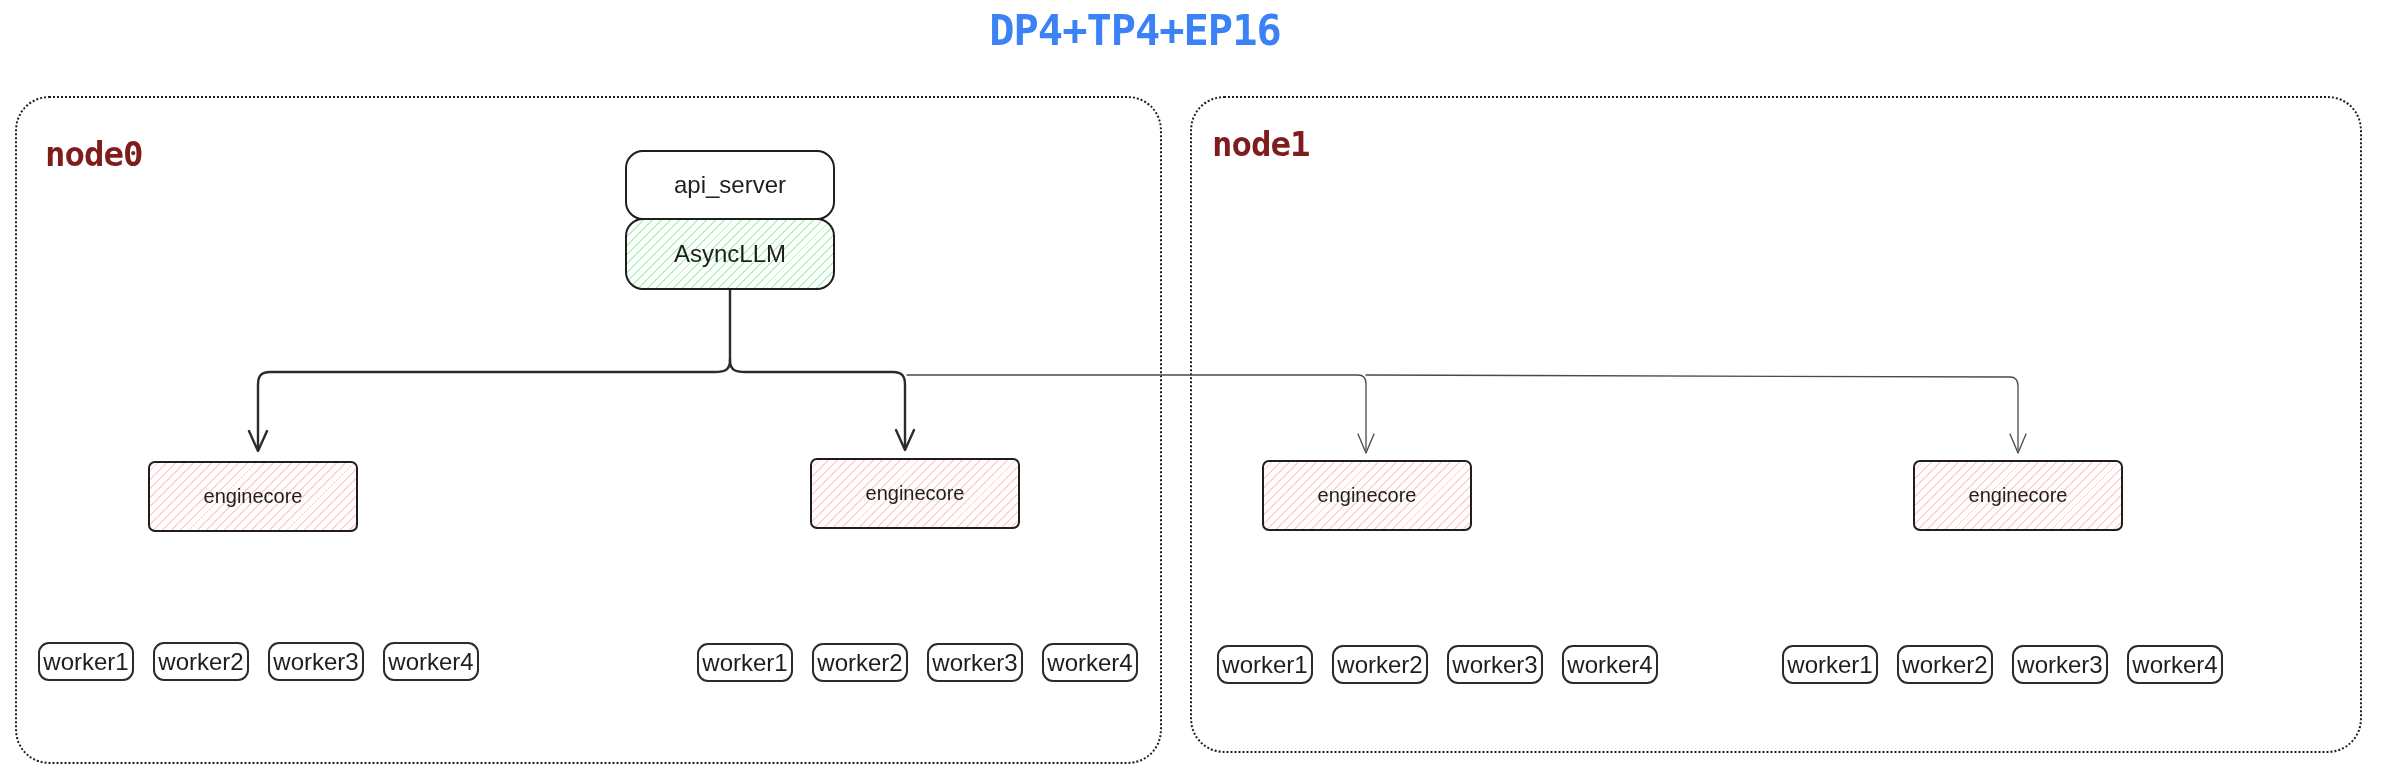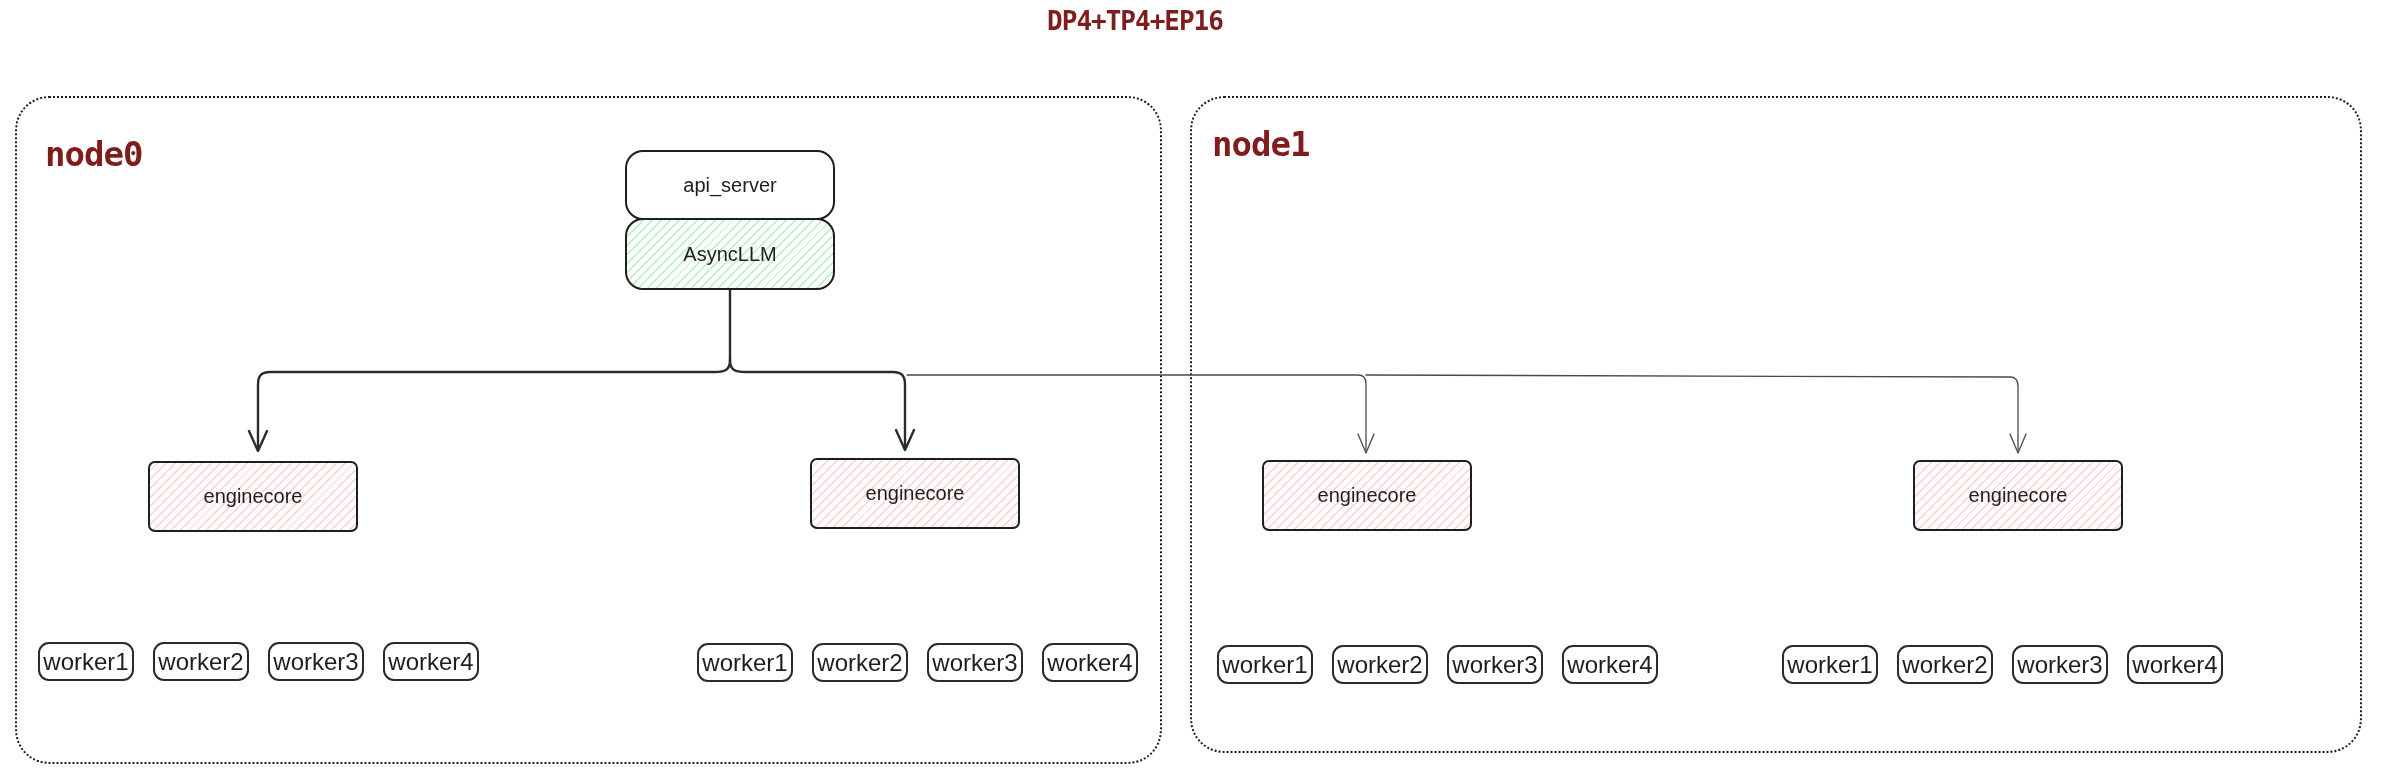--- a/index.html
+++ b/index.html
@@ -9,24 +9,24 @@
     background:#ffffff;
     font-family:"Liberation Sans", sans-serif;
     color:#1e1e1e;
     overflow:hidden;
   }
   .diagram-title{
     position:absolute;
     left:1135px;top:6px;
     transform:translateX(-50%);
     font-family:"DejaVu Sans Mono", monospace;
-    font-size:26px;
+    font-size:42px;
     font-weight:bold;
     letter-spacing:-1px;
-    color:#7f1d1d;
+    color:#3b82f6;
     white-space:nowrap;
   }
   .node-box{
     position:absolute;
     border:2.5px dotted #1e1e1e;
     border-radius:34px;
     background:transparent;
   }
   #node0-box{left:15px;top:96px;width:1143px;height:664px;}
   #node1-box{left:1190px;top:96px;width:1168px;height:653px;}
@@ -40,21 +40,21 @@
     white-space:nowrap;
   }
   #node0-label{left:45px;top:134px;}
   #node1-label{left:1212px;top:124px;}
   .stack-box{
     position:absolute;
     width:210px;
     border:2px solid #1e1e1e;
     border-radius:18px;
     display:flex;align-items:center;justify-content:center;
-    font-size:20px;
+    font-size:24px;
     background:#ffffff;
     box-sizing:border-box;
   }
   #api-server-box{left:625px;top:150px;height:70px;z-index:2;}
   #asyncllm-box{left:625px;top:218px;height:72px;z-index:1;
     background:
       repeating-linear-gradient(135deg, transparent 0 5px, #b7f0c3 5px 6.3px),
       #fdfffd;
   }
   .enginecore-box{

